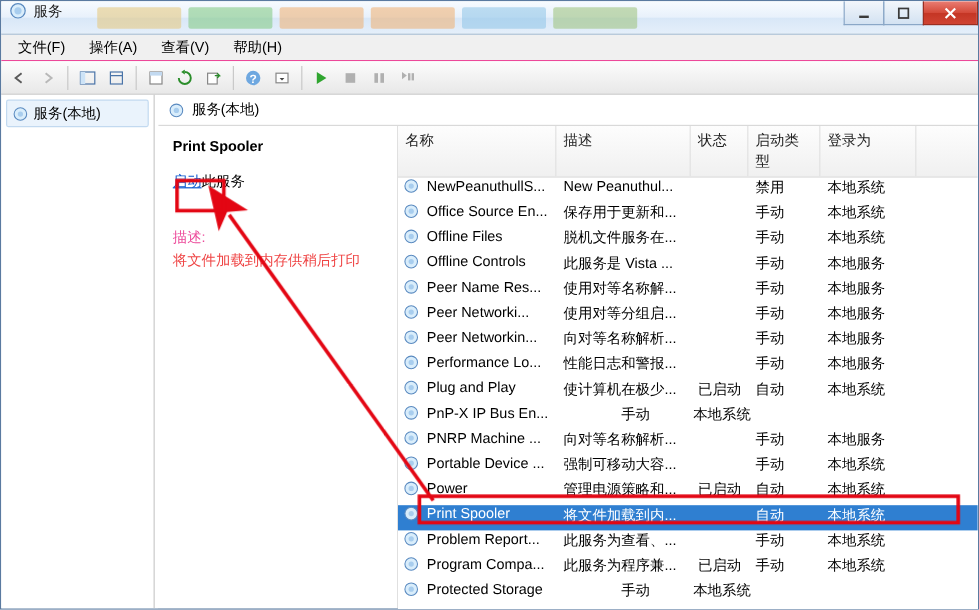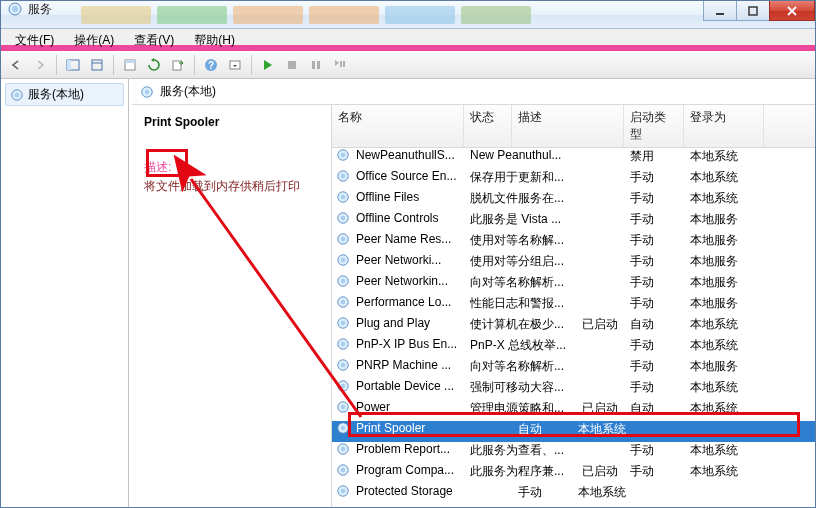--- a/index.html
+++ b/index.html
@@ -47,23 +47,23 @@
     width: 46px;
     background: linear-gradient(to bottom, #e97d73, #d44a3a 50%, #c43524 51%, #cf4332);
     border-color: #9a2e21;
     border-top-right-radius: 0;
   }
   .win-btn svg { display:block; }
   
   .menubar {
     height: 22px;
     background: #f0f0f0;
-    border-bottom: 6px solid #ec4899;
+    border-bottom: 1px solid #ec4899;
     display: flex;
-    align-items: flex-start;
+    align-items: center;
     padding-left: 4px;
   }
   .menubar span {
     padding: 3px 10px;
     cursor: default;
   }
   
   .toolbar {
     height: 28px;
     background: linear-gradient(to bottom, #fcfcfc, #e8e8e8);
@@ -131,21 +131,21 @@
   }
   .detail-pane .action {
     margin-bottom: 14px;
   }
   .detail-pane .action a {
     color: #0b57cf;
     text-decoration: underline;
     cursor: pointer;
   }
   .detail-pane .desc-label { color:#ec4899; margin-top: 30px; }
-  .detail-pane .desc-text { margin-top: 2px; color:#7f1d1d; }
+  .detail-pane .desc-text { margin-top: 2px; color:#ef4444; }
   .list-pane {
     flex:1;
     overflow:auto;
     background:#fff;
     position:relative;
   }
   .list-header {
     display:flex;
     border-bottom: 1px solid #d9d9d9;
     background: linear-gradient(to bottom,#fdfdfd,#f0f0f0);
@@ -357,29 +357,32 @@
           <circle cx="8" cy="8" r="6" fill="#d9edfb" stroke="#5a8ac0"></circle>
           <circle cx="8" cy="8" r="2.5" fill="#a8cdee"></circle>
         </svg>
       <span>服务(本地)</span>
     </div>
 
     <div class="content-split">
 
       <div class="detail-pane">
         <div class="name">Print Spooler</div>
+        <div class="action">
+          <a>启动</a><span>此服务</span>
+        </div>
         <div class="desc-label">描述:</div>
         <div class="desc-text">将文件加载到内存供稍后打印</div>
       </div>
 
       <div class="list-pane">
         <div class="list-header">
           <div class="col name">名称</div>
+          <div class="col desc">描述</div>
           <div class="col status">状态</div>
-          <div class="col desc">描述</div>
           <div class="col startup">启动类型</div>
           <div class="col logon">登录为</div>
         </div>
         <div id="rows">
             <div class="row">
               <div class="icon-cell">
                 <svg class="gear-icon" viewBox="0 0 16 16">
                   <circle cx="8" cy="8" r="6" fill="#d9edfb" stroke="#5a8ac0"></circle>
                   <circle cx="8" cy="8" r="2.5" fill="#a8cdee"></circle>
                 </svg>
@@ -495,21 +498,20 @@
               <div class="cell logon">本地系统</div>
             </div>
             <div class="row">
               <div class="icon-cell">
                 <svg class="gear-icon" viewBox="0 0 16 16">
                   <circle cx="8" cy="8" r="6" fill="#d9edfb" stroke="#5a8ac0"></circle>
                   <circle cx="8" cy="8" r="2.5" fill="#a8cdee"></circle>
                 </svg>
               </div>
               <div class="cell name">PnP-X IP Bus En...</div>
-              <div class="cell desc">PnP-X 总线枚举...</div>
               <div class="cell status"></div>
               <div class="cell startup">手动</div>
               <div class="cell logon">本地系统</div>
             </div>
             <div class="row">
               <div class="icon-cell">
                 <svg class="gear-icon" viewBox="0 0 16 16">
                   <circle cx="8" cy="8" r="6" fill="#d9edfb" stroke="#5a8ac0"></circle>
                   <circle cx="8" cy="8" r="2.5" fill="#a8cdee"></circle>
                 </svg>
@@ -547,20 +549,21 @@
               <div class="cell logon">本地系统</div>
             </div>
             <div class="row selected">
               <div class="icon-cell">
                 <svg class="gear-icon" viewBox="0 0 16 16">
                   <circle cx="8" cy="8" r="6" fill="#d9edfb" stroke="#5a8ac0"></circle>
                   <circle cx="8" cy="8" r="2.5" fill="#a8cdee"></circle>
                 </svg>
               </div>
               <div class="cell name">Print Spooler</div>
+              <div class="cell desc">将文件加载到内...</div>
               <div class="cell status"></div>
               <div class="cell startup">自动</div>
               <div class="cell logon">本地系统</div>
             </div>
             <div class="row">
               <div class="icon-cell">
                 <svg class="gear-icon" viewBox="0 0 16 16">
                   <circle cx="8" cy="8" r="6" fill="#d9edfb" stroke="#5a8ac0"></circle>
                   <circle cx="8" cy="8" r="2.5" fill="#a8cdee"></circle>
                 </svg>

